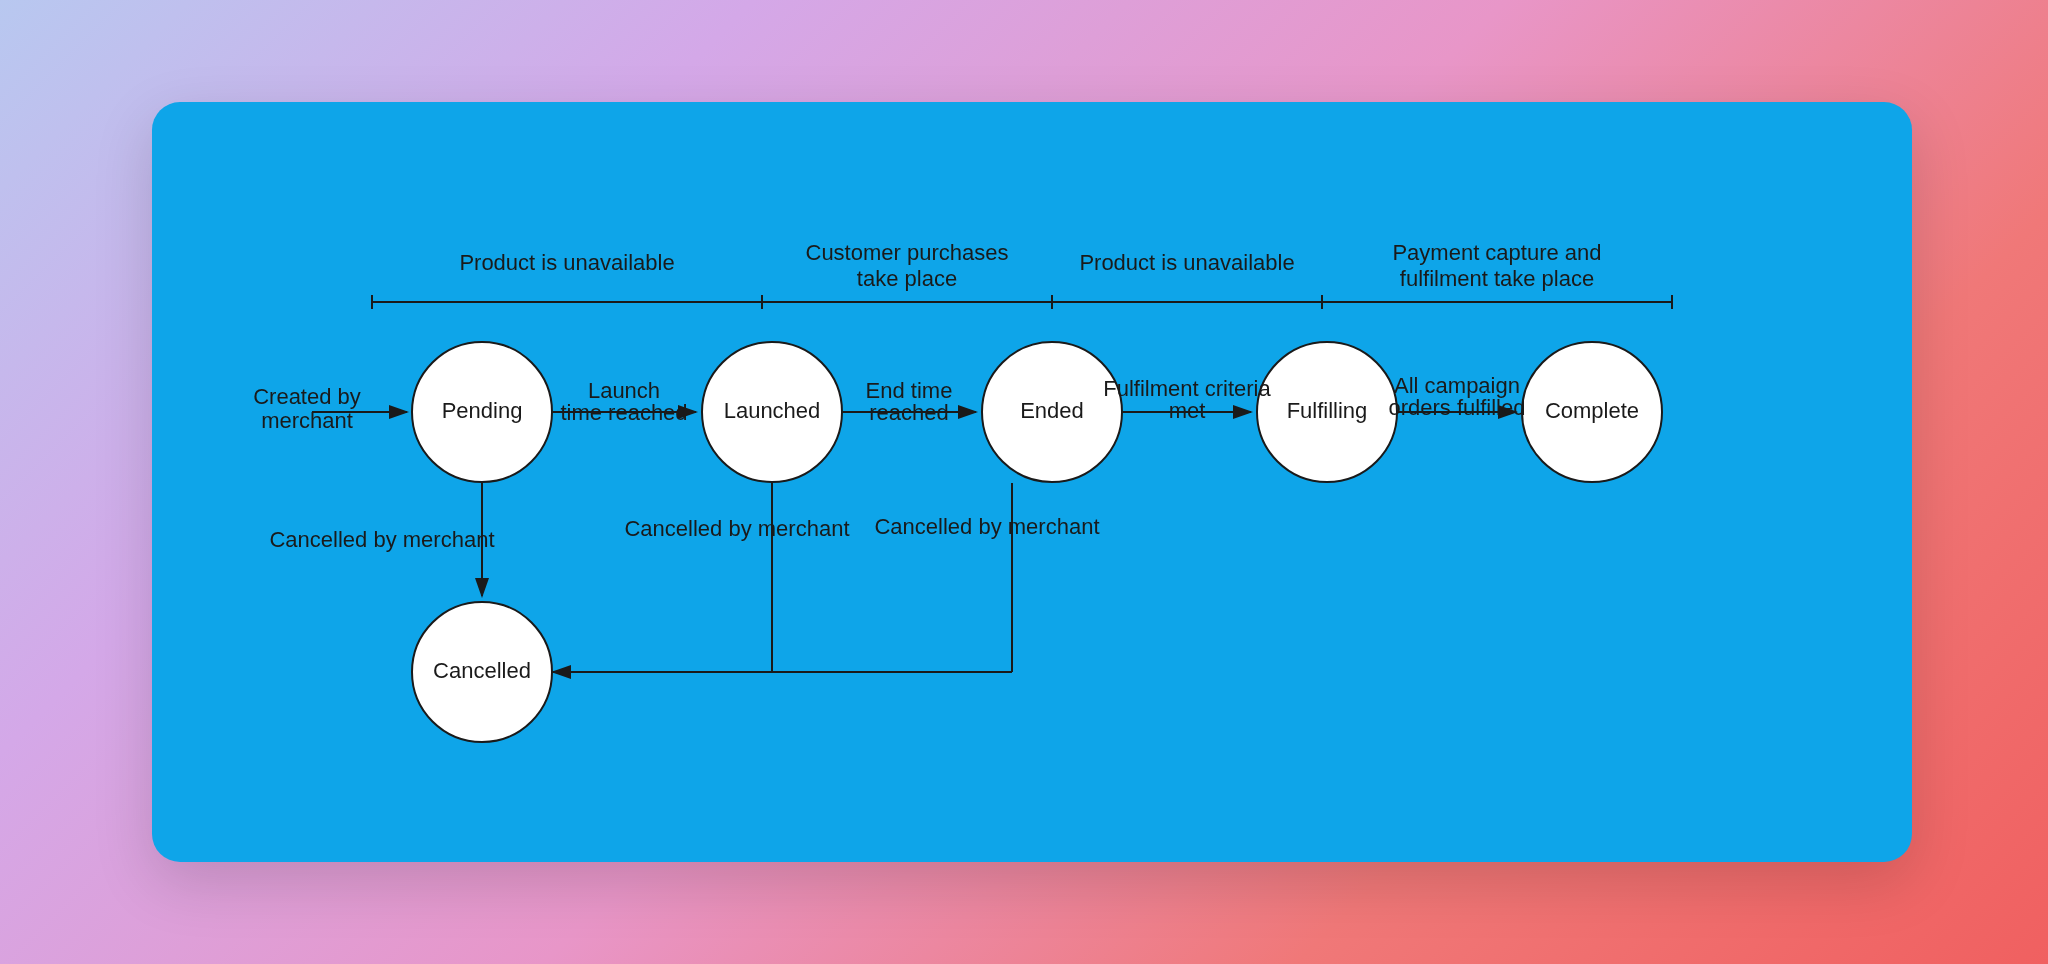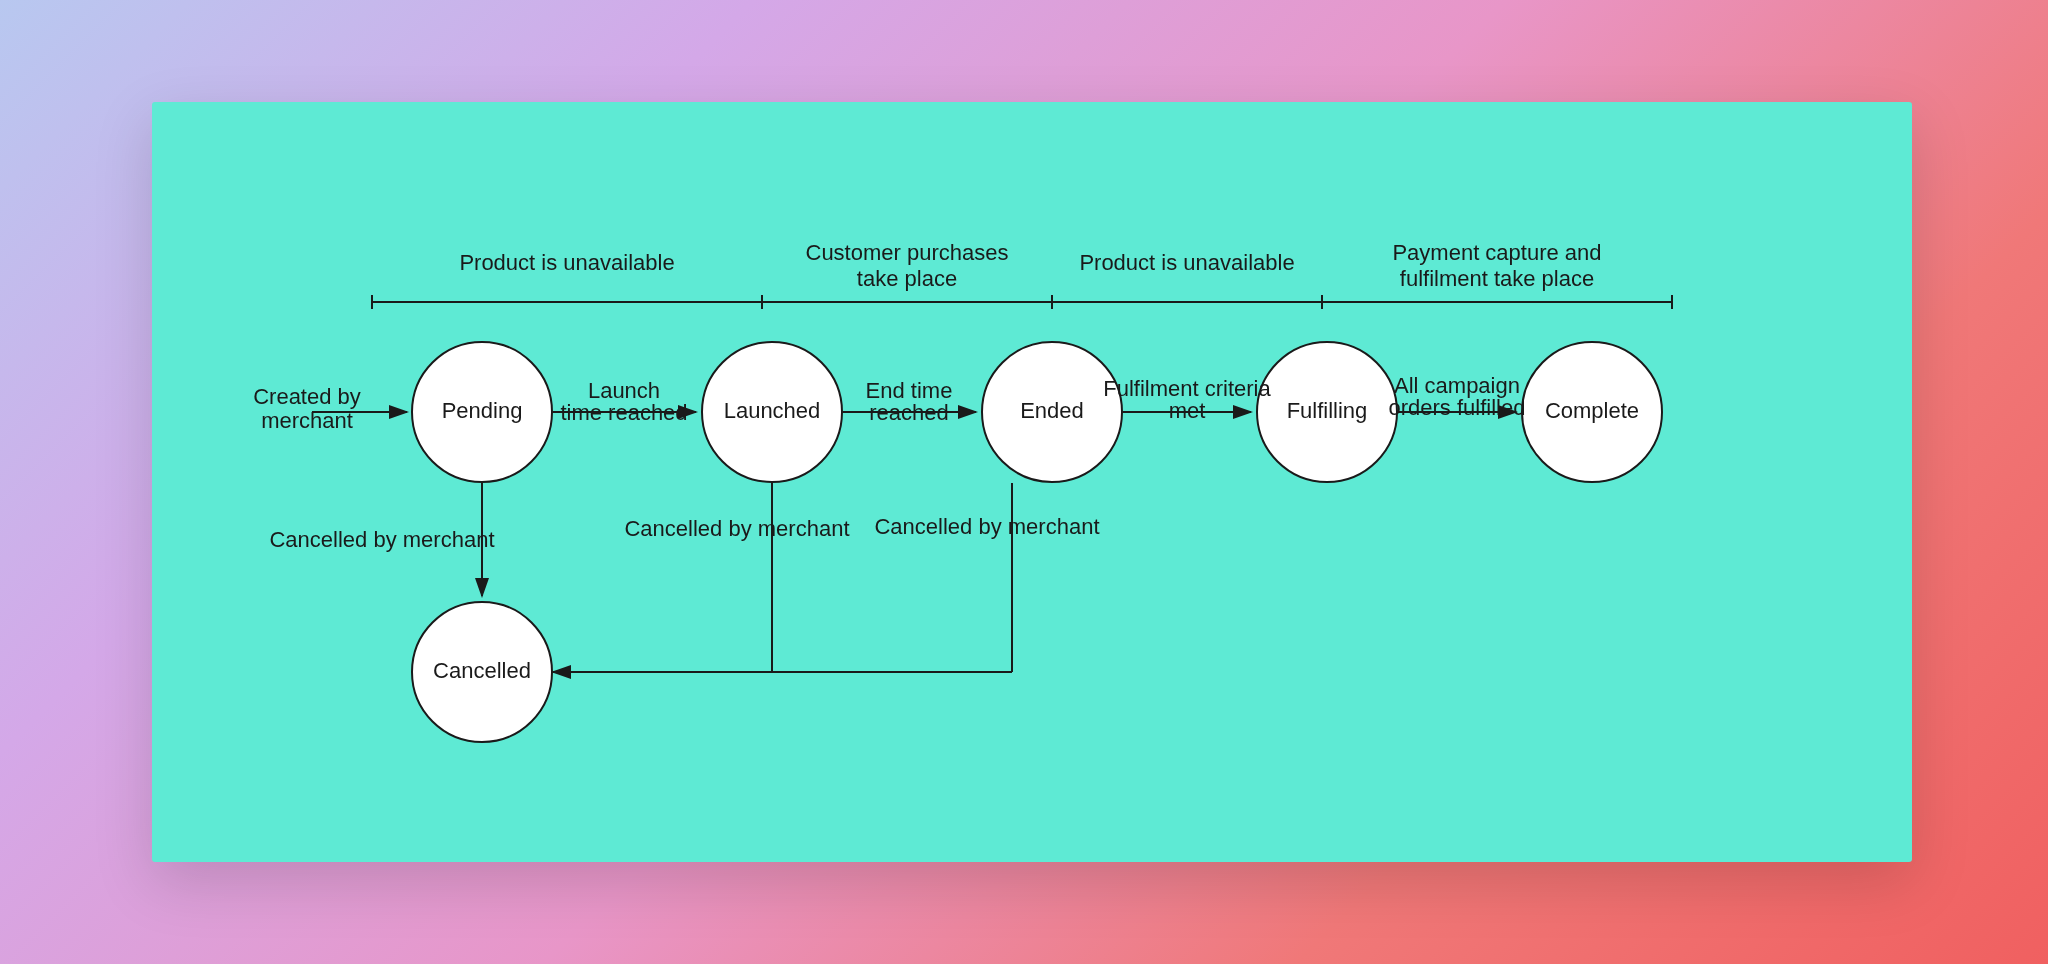--- a/index.html
+++ b/index.html
@@ -6,22 +6,22 @@
     body {
       width: 2048px;
       height: 964px;
       background: linear-gradient(135deg, #b8c8f0 0%, #d4a8e8 25%, #e896c8 50%, #f07878 75%, #f06060 100%);
       display: flex;
       align-items: center;
       justify-content: center;
       font-family: -apple-system, BlinkMacSystemFont, 'Helvetica Neue', Arial, sans-serif;
     }
     .card {
-      background: #5eead4;
-      border-radius: 3px;
+      background: #0ea5e9;
+      border-radius: 28px;
       width: 1760px;
       height: 760px;
       position: relative;
       box-shadow: 0 20px 60px rgba(0,0,0,0.15);
       overflow: hidden;
       margin-left: 15px;
     }
     svg {
       width: 100%;
       height: 100%;

